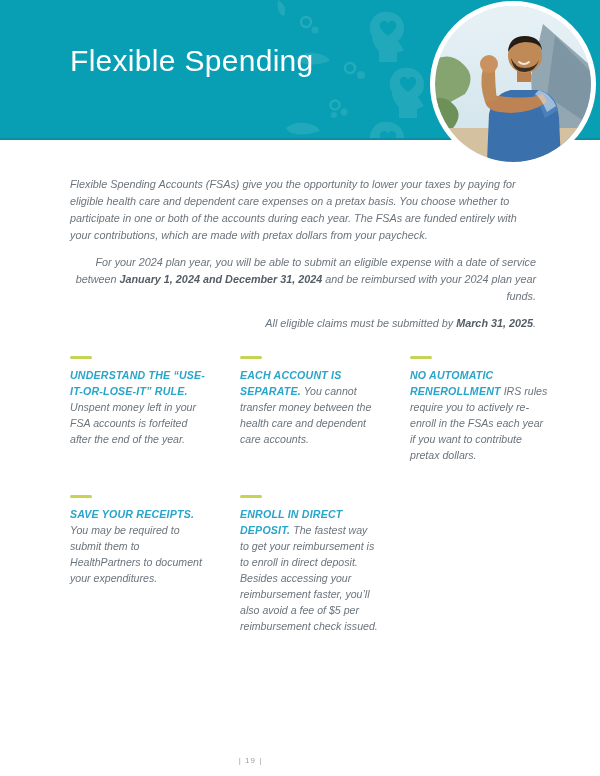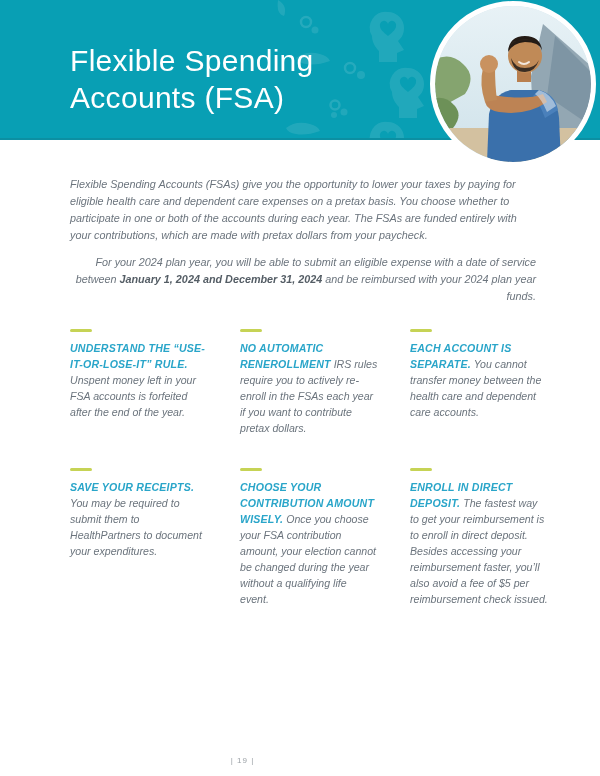--- a/index.html
+++ b/index.html
@@ -39,21 +39,21 @@
     grid-template-columns:138px 138px 138px; column-gap:14px; row-gap:18px;gap:32px;
   }
   .tile-dash {
     width:22px; height:3px; background:#C6D355; border-radius:2px;
     margin-bottom:8px;
   }
   .tile-text { font-size:10.6px; line-height:16px; color:#6B747D; }
   .tile-heading { color:#29A5C9; font-weight:700; letter-spacing:0.2px; }
   
   .footer {
-    position:absolute; bottom:11px; left:0; width:485px; text-align:center;
+    position:absolute; bottom:11px; left:8px; width:485px; text-align:center;
     color:#9BA1A6; font-size:8px; letter-spacing:1px;
   }
 </style>
 </head>
 <body>
 
 <div class="page">
 
   <div class="banner">
     <div class="banner-pattern">
@@ -102,21 +102,20 @@
           </g>
           <g transform="translate(430,52)">
             <path d="M6,0 q10,6 6,16 q-8,-2 -6,-16z"></path>
           </g>
         </g>
       </svg>
     </div>
 
     <div class="banner-title">
       <div>Flexible Spending</div>
-      <div>Accounts (FSA)</div>
     </div>
 
     <div class="photo-circle">
       <svg viewBox="0 0 156 156" xmlns="http://www.w3.org/2000/svg">
         <defs>
           <linearGradient id="sky" x1="0" y1="0" x2="0" y2="1">
             <stop offset="0" stop-color="#e8f2f6"></stop>
             <stop offset="1" stop-color="#cfe2ea"></stop>
           </linearGradient>
           <clipPath id="circ">
@@ -160,48 +159,45 @@
       </svg>
     </div>
   </div>
 
   <div class="content">
     <p class="intro">Flexible Spending Accounts (FSAs) give you the opportunity to lower your taxes by paying for eligible health care and dependent care expenses on a pretax basis. You choose whether to participate in one or both of the accounts during each year. The FSAs are funded entirely with your contributions, which are made with pretax dollars from your paycheck.</p>
 
 
     <p class="para"><span>For your 2024 plan year, you will be able to submit an eligible expense with a date of service between </span><strong>January 1, 2024 and December 31, 2024</strong><span> and be reimbursed with your 2024 plan year funds.</span></p>
 
+    <p class="para"><span>All eligible claims must be submitted by </span><strong>March 31, 2025</strong><span>.</span></p>
 
 
     <div class="tiles">
 
       <div class="tile">
         <div class="tile-dash"></div>
         <div class="tile-text"><span class="tile-heading">UNDERSTAND THE “USE-IT-OR-LOSE-IT” RULE.</span> <span>Unspent money left in your FSA accounts is forfeited after the end of the year.</span></div>
       </div>
 
       <div class="tile">
         <div class="tile-dash"></div>
+        <div class="tile-text"><span class="tile-heading">EACH ACCOUNT IS SEPARATE.</span> <span>You cannot transfer money between the health care and dependent care accounts.</span></div>
+      </div>
+
+      <div class="tile">
+        <div class="tile-dash"></div>
         <div class="tile-text"><span class="tile-heading">NO AUTOMATIC RENEROLLMENT</span> <span>IRS rules require you to actively re-enroll in the FSAs each year if you want to contribute pretax dollars.</span></div>
       </div>
 
       <div class="tile">
         <div class="tile-dash"></div>
-        <div class="tile-text"><span class="tile-heading">EACH ACCOUNT IS SEPARATE.</span> <span>You cannot transfer money between the health care and dependent care accounts.</span></div>
-      </div>
-
-      <div class="tile">
-        <div class="tile-dash"></div>
         <div class="tile-text"><span class="tile-heading">SAVE YOUR RECEIPTS.</span> <span>You may be required to submit them to HealthPartners to document your expenditures.</span></div>
       </div>
 
-      <div class="tile">
-        <div class="tile-dash"></div>
-        <div class="tile-text"><span class="tile-heading">CHOOSE YOUR CONTRIBUTION AMOUNT WISELY.</span> <span>Once you choose your FSA contribution amount, your election cannot be changed during the year without a qualifying life event.</span></div>
-      </div>
 
       <div class="tile">
         <div class="tile-dash"></div>
         <div class="tile-text"><span class="tile-heading">ENROLL IN DIRECT DEPOSIT.</span> <span>The fastest way to get your reimbursement is to enroll in direct deposit. Besides accessing your reimbursement faster, you’ll also avoid a fee of $5 per reimbursement check issued.</span></div>
       </div>
 
     </div>
   </div>
 
   <div class="footer">| 19 |</div>

